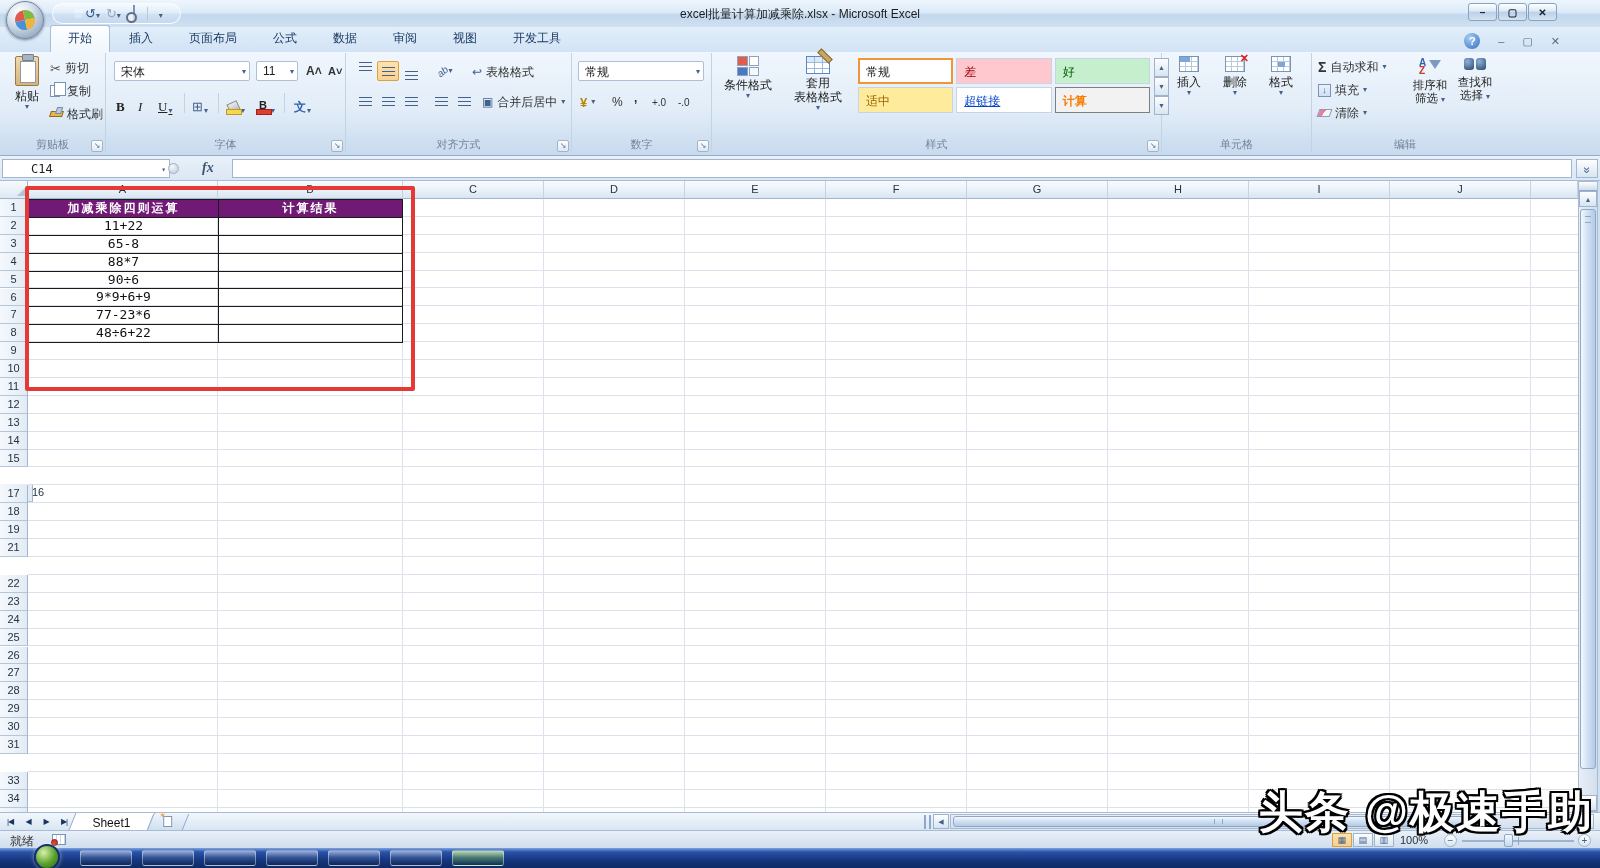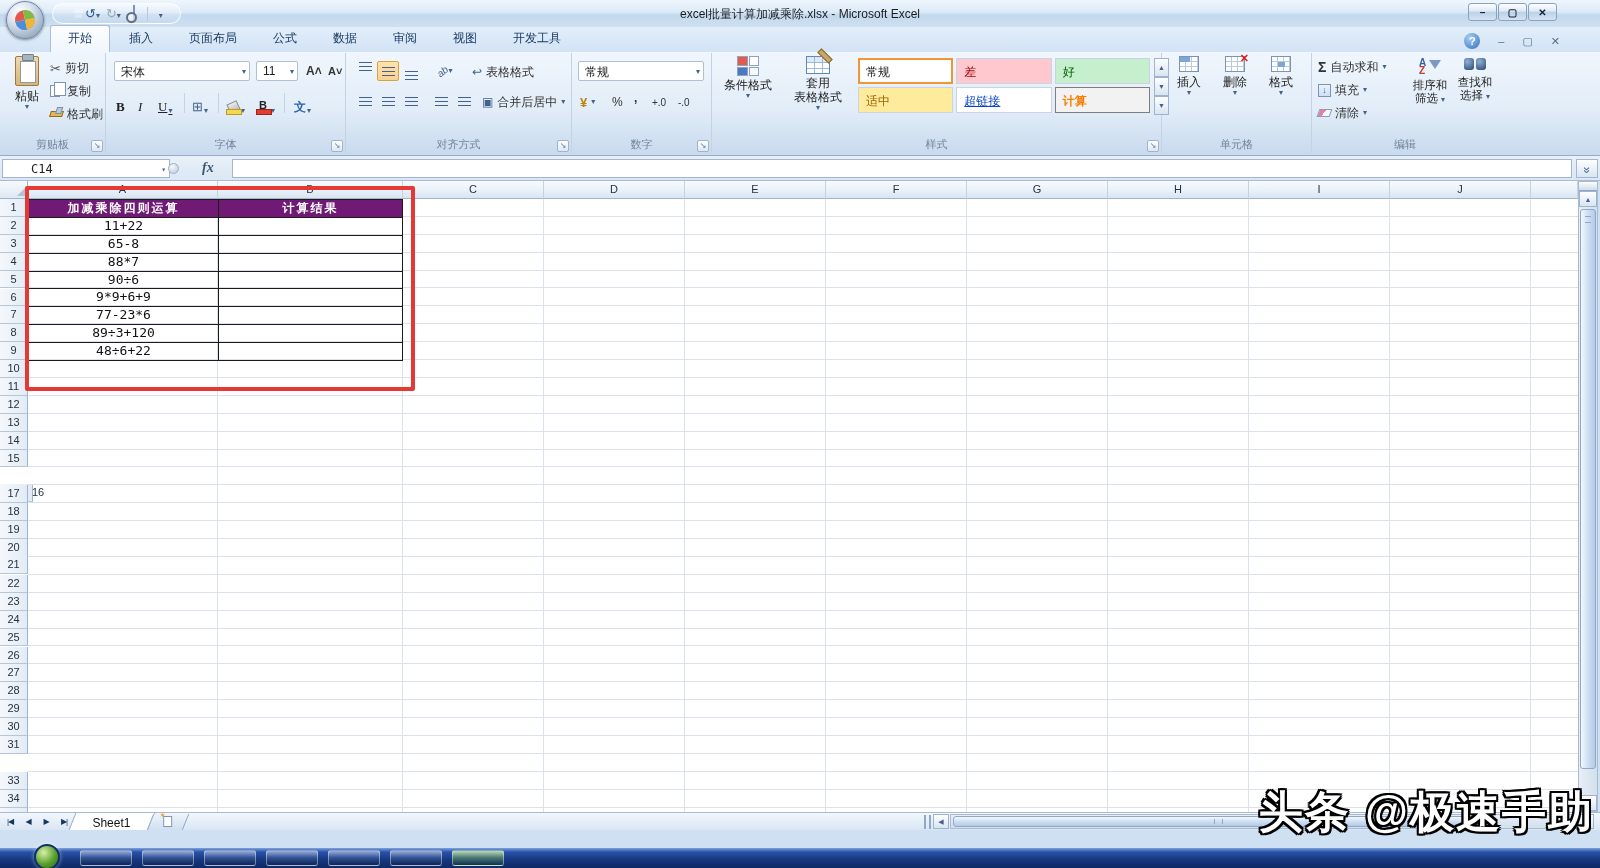--- a/index.html
+++ b/index.html
@@ -508,21 +508,21 @@
         <div class="rowh" style="top: 179px; height: 17.9px; line-height: 16.9px;">11</div>
         <div class="rowh" style="top: 196.9px; height: 17.9px; line-height: 16.9px;">12</div>
         <div class="rowh" style="top: 214.8px; height: 17.9px; line-height: 16.9px;">13</div>
         <div class="rowh" style="top: 232.7px; height: 17.9px; line-height: 16.9px;">14</div>
         <div class="rowh" style="top: 250.6px; height: 17.9px; line-height: 16.9px;">15</div>
         <div class="rowh" style="top: 285px; height: 17.9px; line-height: 16.9px; padding-left: 32px;">16</div>
         <div class="rowh" style="top: 286.4px; height: 17.9px; line-height: 16.9px;">17</div>
         <div class="rowh" style="top: 304.3px; height: 17.9px; line-height: 16.9px;">18</div>
         <div class="rowh" style="top: 322.2px; height: 17.9px; line-height: 16.9px;">19</div>
         <div class="rowh" style="top: 340.1px; height: 17.9px; line-height: 16.9px;">20</div>
-        <div class="rowh" style="top: 357px; height: 17.9px; line-height: 16.9px;">21</div>
+        <div class="rowh" style="top: 340px; height: 17.9px; line-height: 16.9px;">21</div>
         <div class="rowh" style="top: 375.9px; height: 17.9px; line-height: 16.9px;">22</div>
         <div class="rowh" style="top: 393.8px; height: 17.9px; line-height: 16.9px;">23</div>
         <div class="rowh" style="top: 411.7px; height: 17.9px; line-height: 16.9px;">24</div>
         <div class="rowh" style="top: 429.6px; height: 17.9px; line-height: 16.9px;">25</div>
         <div class="rowh" style="top: 447.5px; height: 17.9px; line-height: 16.9px;">26</div>
         <div class="rowh" style="top: 465.4px; height: 17.9px; line-height: 16.9px;">27</div>
         <div class="rowh" style="top: 483.3px; height: 17.9px; line-height: 16.9px;">28</div>
         <div class="rowh" style="top: 501.2px; height: 17.9px; line-height: 16.9px;">29</div>
         <div class="rowh" style="top: 519.1px; height: 17.9px; line-height: 16.9px;">30</div>
         <div class="rowh" style="top: 537px; height: 17.9px; line-height: 16.9px;">31</div>
@@ -601,24 +601,20 @@
         </div>
         <div class="trow">
           <div class="tcell val" style="width: 190px; height: 17.9px; line-height: 16.9px;">9*9+6+9</div>
           <div class="tcell val" style="width: 184px; height: 17.9px; line-height: 16.9px;"></div>
         </div>
         <div class="trow">
           <div class="tcell val" style="width: 190px; height: 17.9px; line-height: 16.9px;">77-23*6</div>
           <div class="tcell val" style="width: 184px; height: 17.9px; line-height: 16.9px;"></div>
         </div>
         <div class="trow">
-          <div class="tcell val" style="width: 190px; height: 17.9px; line-height: 16.9px;">89÷3+120</div>
-          <div class="tcell val" style="width: 184px; height: 17.9px; line-height: 16.9px;"></div>
-        </div>
-        <div class="trow">
           <div class="tcell val" style="width: 190px; height: 17.9px; line-height: 16.9px;">48÷6+22</div>
           <div class="tcell val" style="width: 184px; height: 17.9px; line-height: 16.9px;"></div>
         </div>
       </div>
   </div>
 
   <div class="red-rect"></div>
 
   <div class="vscroll">
     <div class="vs-split"></div>
@@ -639,20 +635,34 @@
         <span class="ins-ic"></span>
       </div>
     <div class="tab-split"></div>
     <div class="hs-btn" style="left:933px">◀</div>
     <div class="hs-track">
         <div class="hs-thumb"></div>
       </div>
     <div class="hs-btn" style="right:6px">▶</div>
   </div>
 
+  <div class="statusbar">
+    <div class="sb-ready">就绪</div>
+    <div class="sb-macro"></div>
+    <div class="views">
+      <span class="view-btn active">▦</span>
+      <span class="view-btn">▤</span>
+      <span class="view-btn">▥</span>
+    </div>
+    <div class="sb-zoom">100%</div>
+    <div class="zoom-btn z-out">−</div>
+    <div class="zoom-track"></div>
+    <div class="zoom-thumb"></div>
+    <div class="zoom-btn z-in">+</div>
+  </div>
 
   <div class="taskbar">
     <div class="start-orb"></div>
     <div id="taskbar-buttons">
         <div class="tb-btn"></div>
         <div class="tb-btn"></div>
         <div class="tb-btn"></div>
         <div class="tb-btn"></div>
         <div class="tb-btn"></div>
         <div class="tb-btn"></div>

